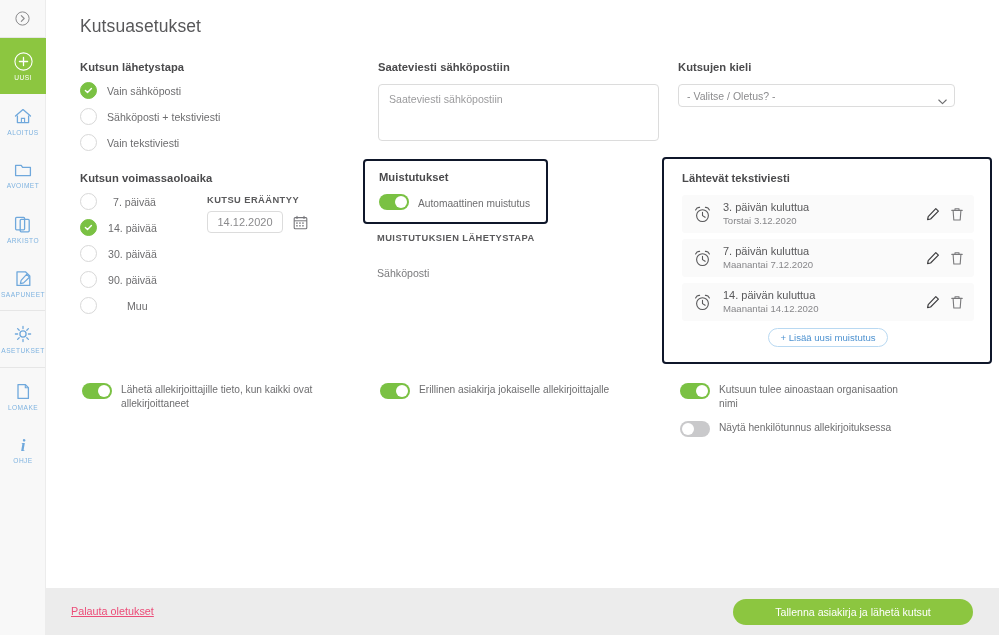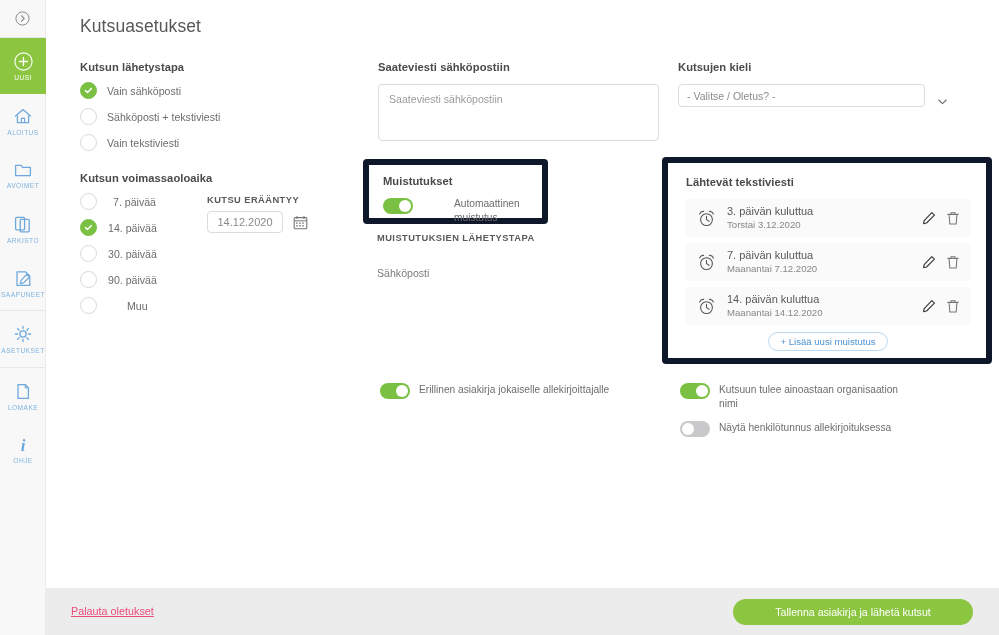--- a/index.html
+++ b/index.html
@@ -71,35 +71,35 @@
 
   
   .ta {
     width: 281px; height: 57px; border: 1px solid #dcdcdc; border-radius: 4px;
     background: #fff; padding: 8px 10px; font-size: 10.6px; color: #9b9b9d;
     font-family: "Liberation Sans", sans-serif; resize: none; outline: none;
   }
   .ta::placeholder { color: #9b9b9d; }
   .sel-wrap { position: relative; width: 277px; }
   .sel {
-    width: 247px; height: 23px; border: 1px solid #dcdcdc; border-radius: 4px;
+    width: 277px; height: 23px; border: 1px solid #dcdcdc; border-radius: 4px;
     background: #fff; font-size: 10.5px; color: #8c8c8e; padding: 0 22px 0 8px;
     font-family: "Liberation Sans", sans-serif; appearance: none; -webkit-appearance: none;
     outline: none; cursor: pointer;
   }
   .sel-caret { position: absolute; right: 8px; top: 7px; pointer-events: none; }
 
   .date-inp {
     width: 76px; height: 22px; border: 1px solid #dcdcdc; border-radius: 4px;
     background: #fff; font-size: 11px; color: #8a8a8c; text-align: center;
     font-family: "Liberation Sans", sans-serif; outline: none;
   }
 
   
-  .hl-box { border: 6px solid #0f172a; border-radius: 4px; background: #fff; }
+  .hl-box { border: 2px solid #0f172a; border-radius: 4px; background: #fff; }
 
   
   .tg {
     width: 30px; height: 16px; border-radius: 9px; background: #c9c9cb;
     position: relative; flex: 0 0 auto; cursor: pointer;
   }
   .tg.on { background: #7ac143; }
   .tg .knob {
     position: absolute; top: 1.6px; left: 1.6px;
     width: 12.8px; height: 12.8px; border-radius: 50%; background: #fff;
@@ -337,21 +337,21 @@
                 <rect x="9.2" y="10.1" width="1.5" height="1.4"></rect>
             </g>
           </svg>
         </span>
       </div>
     </div>
 
     <div class="hl-box" style="position:absolute;left:317px;top:159px;width:185px;height:65px;">
       <div style="padding:10px 0 0 14px;">
         <div class="sec-title">Muistutukset</div>
-        <div style="display:flex;align-items:flex-start;margin-top:11px;gap:32px;">
+        <div style="display:flex;align-items:flex-end;margin-top:11px;">
           <span class="tg on">
               <span class="knob"></span>
             </span>
           <span class="tg-lbl" style="margin-top:-1px;">Automaattinen muistutus</span>
         </div>
       </div>
     </div>
 
     <div style="position:absolute;left:331px;top:233px;">
       <div class="small-caps">MUISTUTUKSIEN LÄHETYSTAPA</div>
@@ -445,20 +445,26 @@
             </span>
           </div>
         </div>
 
         <div style="text-align:center;margin-top:4px;">
           <span class="add-btn">+ Lisää uusi muistutus</span>
         </div>
       </div>
     </div>
 
+    <div class="tg-row" style="position:absolute;left:36px;top:383px;width:250px;">
+      <span class="tg on">
+          <span class="knob"></span>
+        </span>
+      <span class="tg-lbl">Lähetä allekirjoittajille tieto, kun kaikki ovat allekirjoittaneet</span>
+    </div>
 
     <div class="tg-row" style="position:absolute;left:334px;top:383px;width:230px;">
       <span class="tg on">
           <span class="knob"></span>
         </span>
       <span class="tg-lbl">Erillinen asiakirja jokaiselle allekirjoittajalle</span>
     </div>
 
     <div class="tg-row" style="position:absolute;left:634px;top:383px;width:230px;">
       <span class="tg on">

